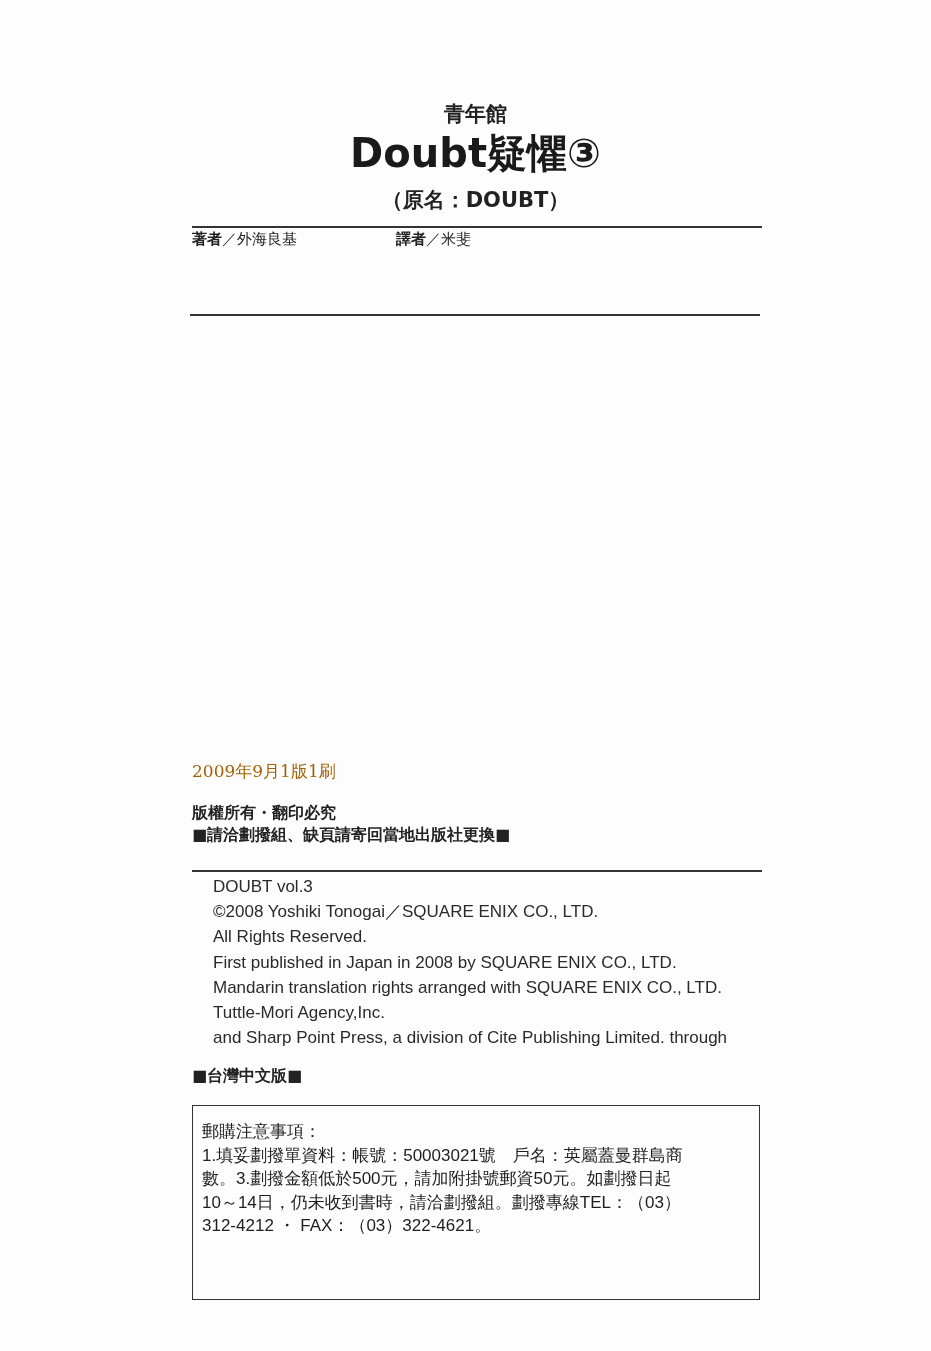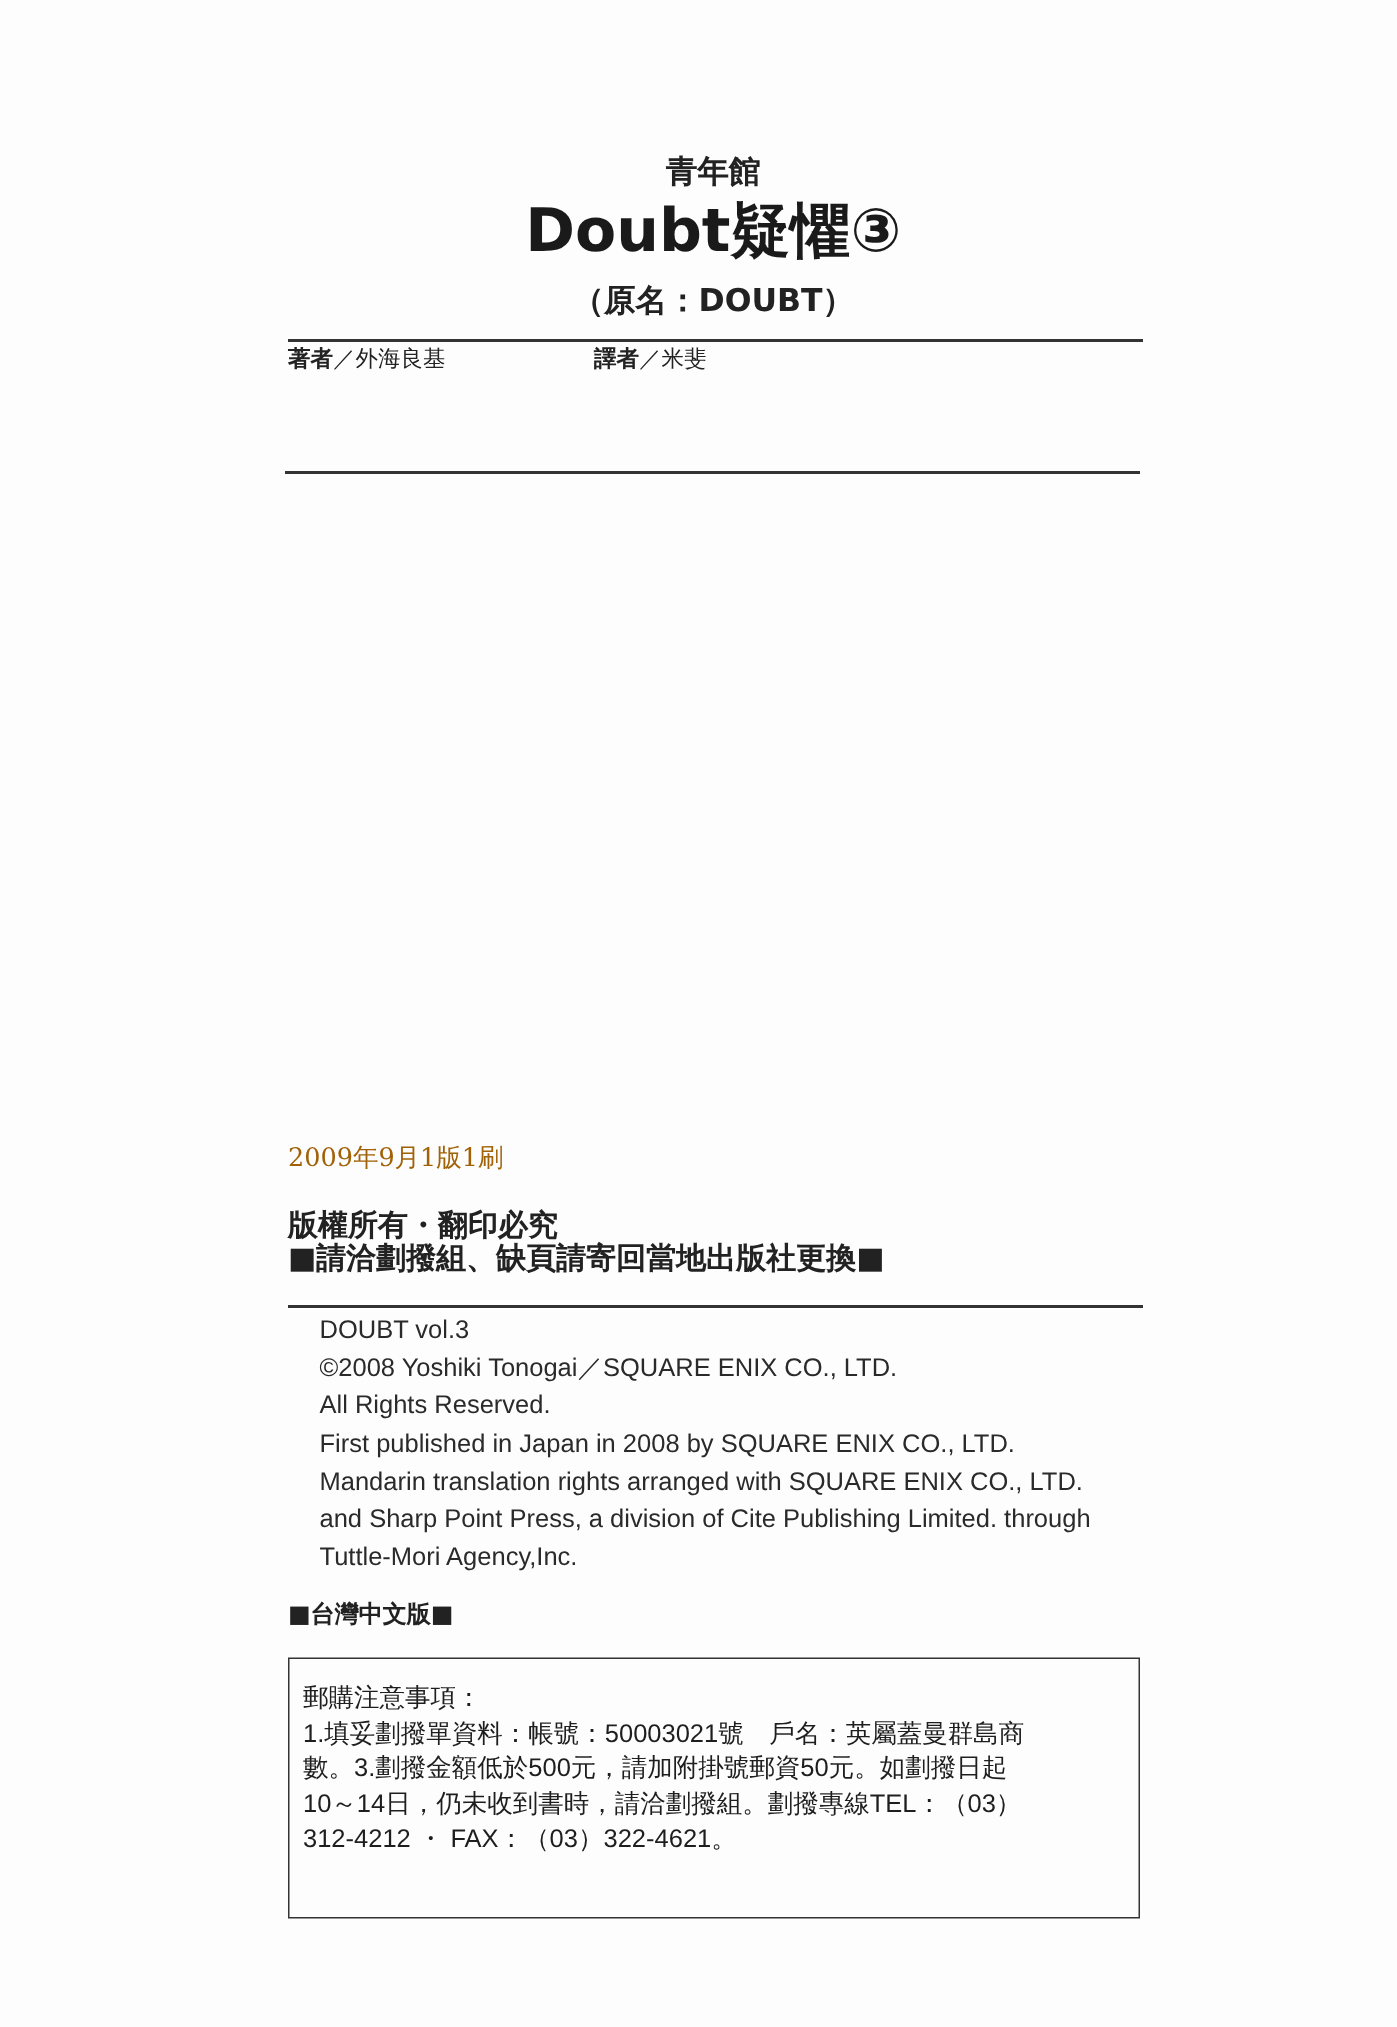--- a/index.html
+++ b/index.html
@@ -54,21 +54,21 @@
     .credit b { font-weight: bold; }
     .edition {
       left: 192px;
       top: 760px;
       font-family: "DejaVu Serif", "Liberation Serif", serif;
       font-size: 17px;
       color: #a16207;
     }
     .rights-line {
       left: 192px;
-      font-size: 20px;
+      font-size: 16px;
       font-weight: bold;
       color: #222;
     }
     .en-block {
       left: 192px;
       top: 874px;
       font-family: "Liberation Sans", "DejaVu Sans", sans-serif;
       font-size: 17px;
       line-height: 25.2px;
       color: #2a2a2a;
@@ -78,21 +78,21 @@
       left: 192px;
       top: 1066px;
       font-size: 16px;
       font-weight: bold;
       color: #222;
     }
     .order-box {
       left: 192px;
       top: 1105px;
       width: 568px;
-      height: 174px;
+      height: 195px;
       border: 1.5px solid #333;
       box-sizing: border-box;
       padding: 14px 0 0 9px;
       font-family: "Liberation Sans", "DejaVu Sans", sans-serif;
       font-size: 17px;
       line-height: 23.5px;
       color: #1e1e1e;
     }
     .order-box div { white-space: nowrap; }
   </style>
@@ -120,22 +120,22 @@
 <div class="abs rights-line" style="top:825px;">■請洽劃撥組、缺頁請寄回當地出版社更換■</div>
 
 <div class="hr" style="left:192px; top:870px; width:570px;"></div>
 
 <div class="abs en-block">
   <div>DOUBT vol.3</div>
   <div>©2008 Yoshiki Tonogai／SQUARE ENIX CO., LTD.</div>
   <div>All Rights Reserved.</div>
   <div>First published in Japan in 2008 by SQUARE ENIX CO., LTD.</div>
   <div>Mandarin translation rights arranged with SQUARE ENIX CO., LTD.</div>
+  <div>Tuttle-Mori Agency,Inc.</div>
   <div>and Sharp Point Press, a division of Cite Publishing Limited. through</div>
-  <div>Tuttle-Mori Agency,Inc.</div>
 </div>
 
 <div class="abs tw-edition">■台灣中文版■</div>
 
 <div class="abs order-box">
   <div>郵購注意事項：</div>
   <div>1.填妥劃撥單資料：帳號：50003021號　戶名：英屬蓋曼群島商</div>
   <div>數。3.劃撥金額低於500元，請加附掛號郵資50元。如劃撥日起</div>
   <div>10～14日，仍未收到書時，請洽劃撥組。劃撥專線TEL：（03）</div>
   <div>312-4212 ・ FAX：（03）322-4621。</div>

